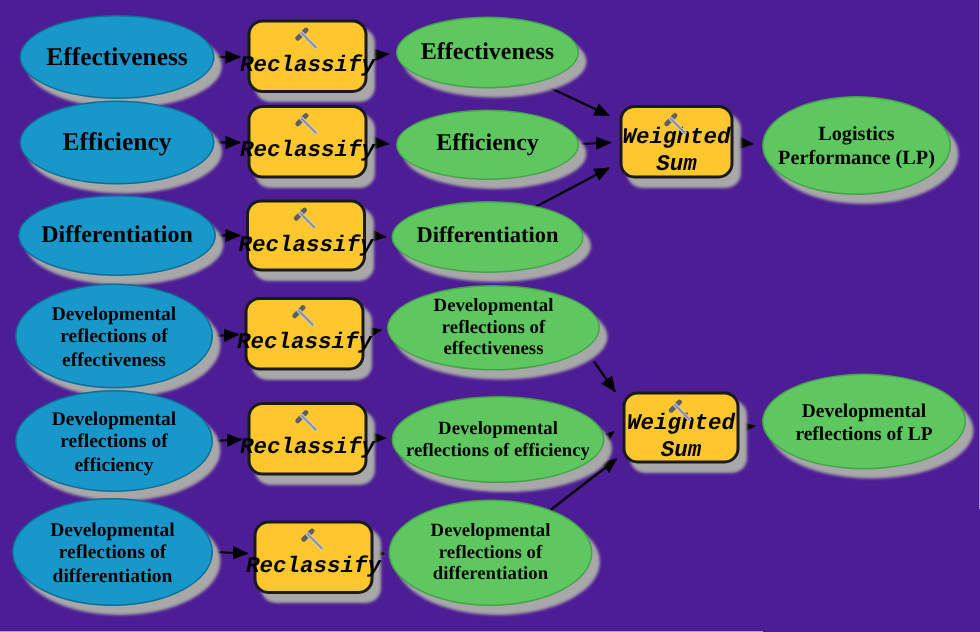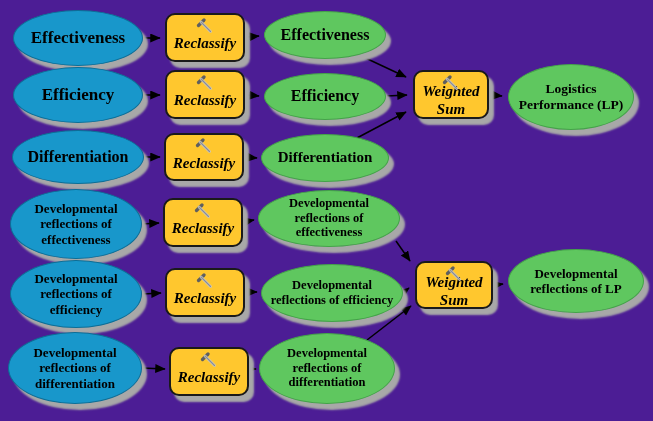--- a/index.html
+++ b/index.html
@@ -13,20 +13,21 @@
     line-height:1.18;
   }
   .node .lbl{padding:0 3px;}
   .ellipse{border-radius:50%;box-shadow:5px 6px 2px #a8a8a8;}
   .input{background:#1897cb;border:1px solid #0d6e96;}
   .output{background:#5fc75f;border:1px solid #44a349;}
   .tool{
     background:#ffc72e;border:2px solid #1a1a1a;border-radius:10px;
     box-shadow:5px 6px 2px #a8a8a8;font-style:italic;
     padding-top:13px;
+    font-family:Liberation Mono, monospace;
   }
   .tool .hammer{position:absolute;top:3px;left:50%;transform:translateX(-50%);}
   #edges{position:absolute;left:0;top:0;pointer-events:none;}
   #edges line{stroke:#000;stroke-width:1.5;}
 </style>
 </head>
 <body>
 
 <div id="canvas">
   <svg id="edges" width="653" height="421">

